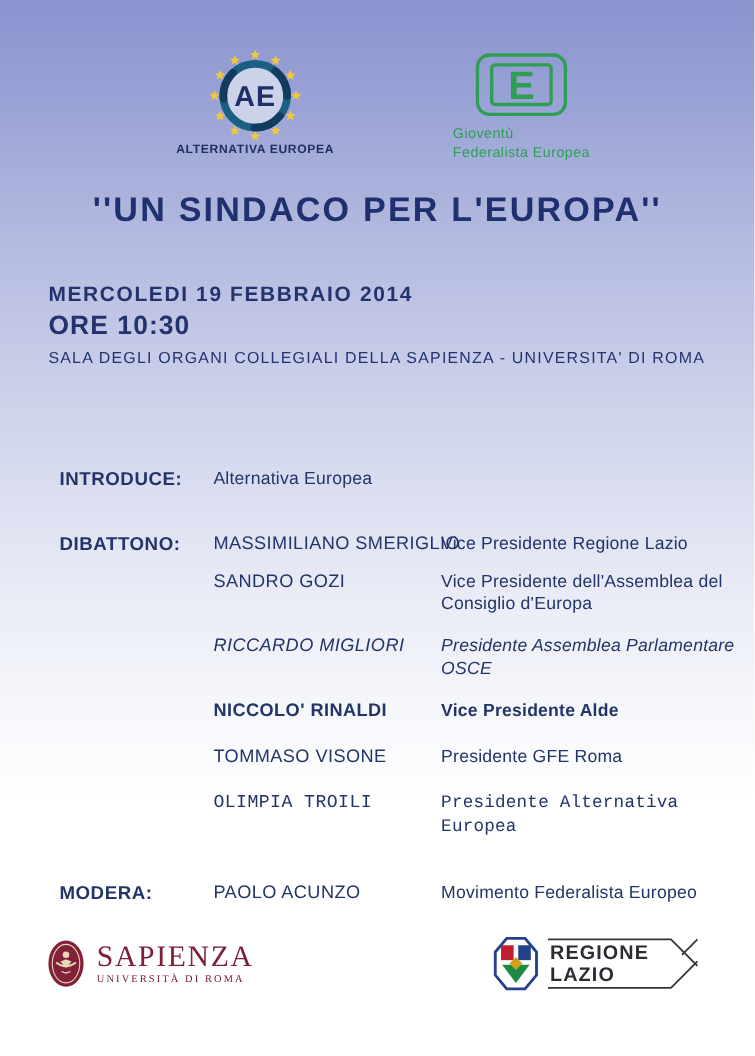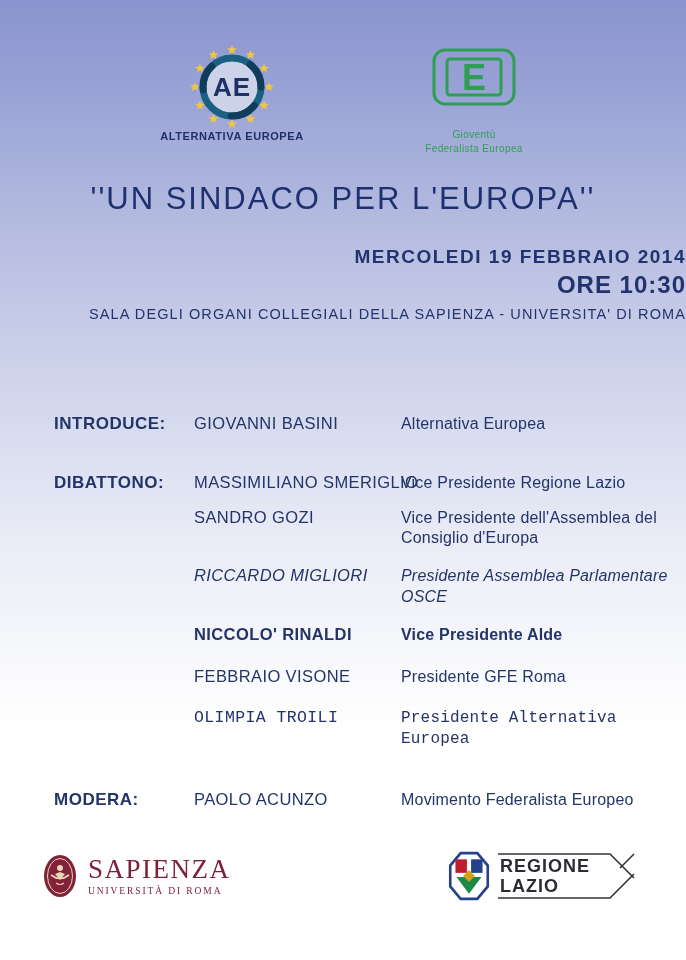--- a/index.html
+++ b/index.html
@@ -11,31 +11,31 @@
     background:linear-gradient(180deg,
       #8a94ce 0%, #9aa3d6 10%, #b2b9df 22%, #c5cae7 33%,
       #d8dcef 45%, #e9ebf6 56%, #f6f7fb 67%, #ffffff 76%, #ffffff 100%);
   }
 
   
   .logos-row{display:flex;justify-content:center;align-items:flex-start;gap:62px;padding-top:40px;}
   .ae-logo{display:flex;flex-direction:column;align-items:center;width:200px;}
   .ae-label{margin-top:-4px;font-size:11px;font-weight:bold;letter-spacing:.6px;color:#1d3166;}
   .gfe-logo{display:flex;flex-direction:column;align-items:center;width:160px;padding-top:8px;}
-  .gfe-label{margin-top:22px;text-align:center;color:#2f9e53;font-size:10px;letter-spacing:.4px;line-height:1.35;}
+  .gfe-label{margin-top:6px;color:#2f9e53;font-size:13px;letter-spacing:.4px;line-height:1.35;}
 
   
   .title{
     margin:26px 0 0;text-align:center;
-    font-size:31px;font-weight:normal;letter-spacing:2px;
+    font-size:31px;font-weight:bold;letter-spacing:2px;
     color:#1e3070;
   }
 
   
-  .event-details{margin-top:29px;text-align:right;color:#22336e;}
+  .event-details{margin-top:49px;text-align:left;color:#22336e;padding-left:44px;}
   .event-date{font-size:19px;font-weight:bold;letter-spacing:1.5px;}
   .event-time{font-size:24px;font-weight:bold;letter-spacing:1px;margin-top:3px;}
   .event-venue{font-size:14.5px;letter-spacing:1.1px;margin-top:7px;}
 
   
   .program{margin-top:92px;padding-left:54px;color:#233468;}
   .program-row{display:grid;grid-template-columns:140px 207px 272px;align-items:start;}
   .role-label{font-weight:bold;font-size:17px;letter-spacing:.5px;}
   .name{font-size:16.5px;letter-spacing:.4px;white-space:nowrap;}
   .affiliation{font-size:16px;letter-spacing:.2px;line-height:1.3;}
@@ -106,21 +106,20 @@
   <div class="event-details">
     <div class="event-date">MERCOLEDI 19 FEBBRAIO 2014</div>
     <div class="event-time">ORE 10:30</div>
     <div class="event-venue">SALA DEGLI ORGANI COLLEGIALI DELLA SAPIENZA - UNIVERSITA' DI ROMA</div>
   </div>
 
   <div class="program">
 
     <div class="program-row">
       <div class="role-label">INTRODUCE:</div>
-      <div class="name">GIOVANNI BASINI</div>
       <div class="affiliation">Alternativa Europea</div>
     </div>
 
     <div class="program-row">
       <div class="role-label">DIBATTONO:</div>
       <div class="name">MASSIMILIANO SMERIGLIO</div>
       <div class="affiliation">Vice Presidente Regione Lazio</div>
     </div>
 
     <div class="program-row">
@@ -136,21 +135,21 @@
     </div>
 
     <div class="program-row">
       <div class="role-label"></div>
       <div class="name">NICCOLO' RINALDI</div>
       <div class="affiliation">Vice Presidente Alde</div>
     </div>
 
     <div class="program-row">
       <div class="role-label"></div>
-      <div class="name">FEBBRAIO VISONE</div>
+      <div class="name">TOMMASO VISONE</div>
       <div class="affiliation">Presidente GFE Roma</div>
     </div>
 
     <div class="program-row">
       <div class="role-label"></div>
       <div class="name">OLIMPIA TROILI</div>
       <div class="affiliation">Presidente Alternativa Europea</div>
     </div>
 
     <div class="program-row">

